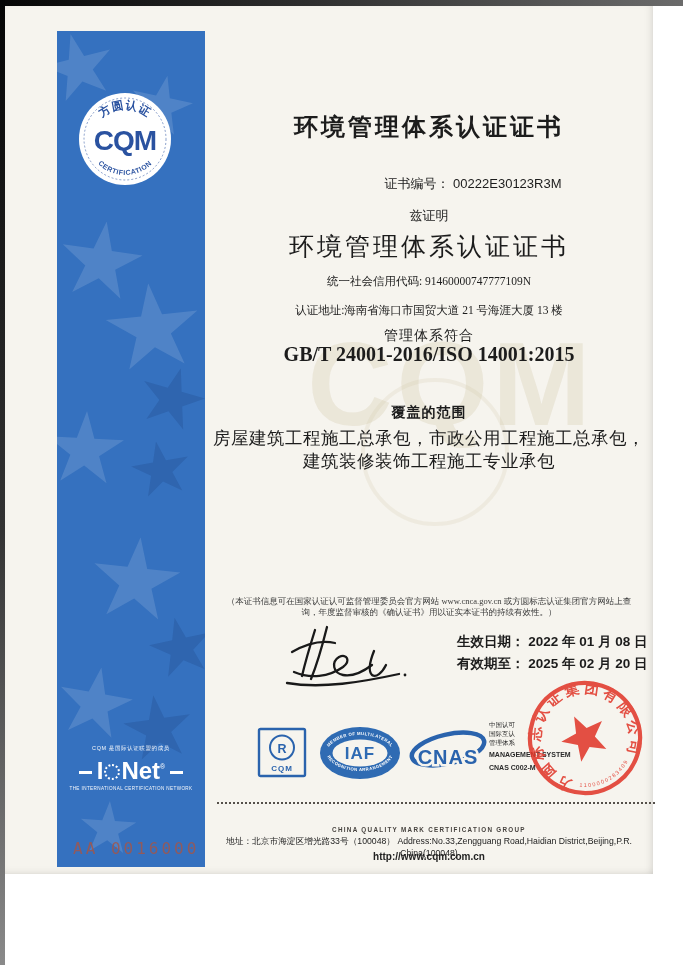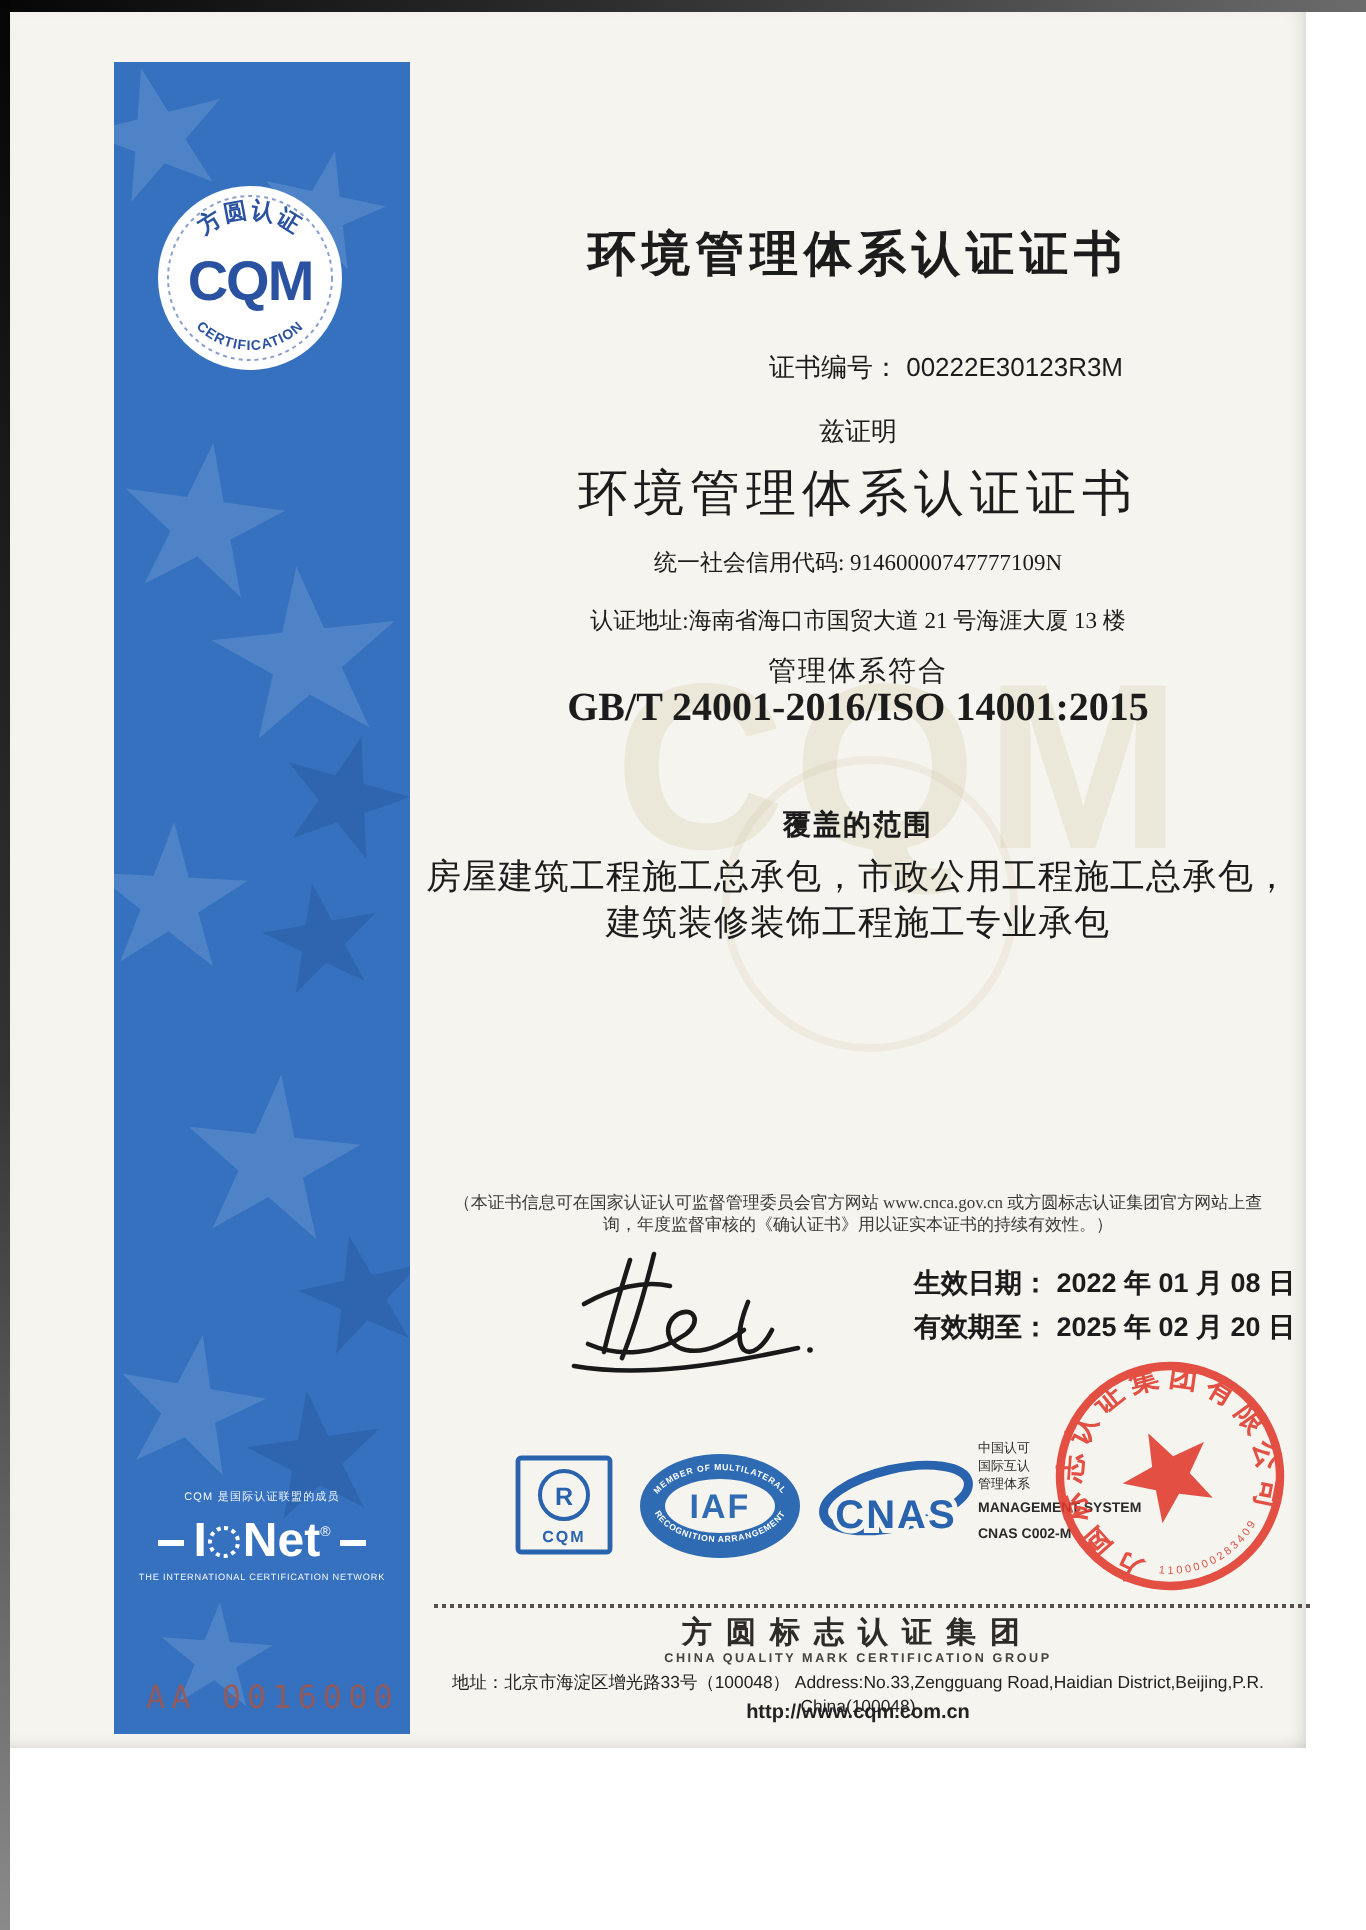--- a/index.html
+++ b/index.html
@@ -233,18 +233,17 @@
             <text x="75" y="124" text-anchor="middle" transform="rotate(-10.666666666666664 75 75)" class="stamp-num">8</text>
             <text x="75" y="124" text-anchor="middle" transform="rotate(-16 75 75)" class="stamp-num">3</text>
             <text x="75" y="124" text-anchor="middle" transform="rotate(-21.333333333333336 75 75)" class="stamp-num">4</text>
             <text x="75" y="124" text-anchor="middle" transform="rotate(-26.666666666666664 75 75)" class="stamp-num">0</text>
             <text x="75" y="124" text-anchor="middle" transform="rotate(-32 75 75)" class="stamp-num">9</text>
           </g>
       </g>
     </svg>
 
     <div class="dotline"></div>
-    <div class="ctext brandcn">方圆标志认证集团</div>
     <div class="ctext branden">CHINA QUALITY MARK CERTIFICATION GROUP</div>
     <div class="ctext footaddr">地址：北京市海淀区增光路33号（100048）   Address:No.33,Zengguang Road,Haidian District,Beijing,P.R. China(100048)</div>
     <div class="ctext url">http://www.cqm.com.cn</div>
   </div>
 </div>
 
 </body></html>

